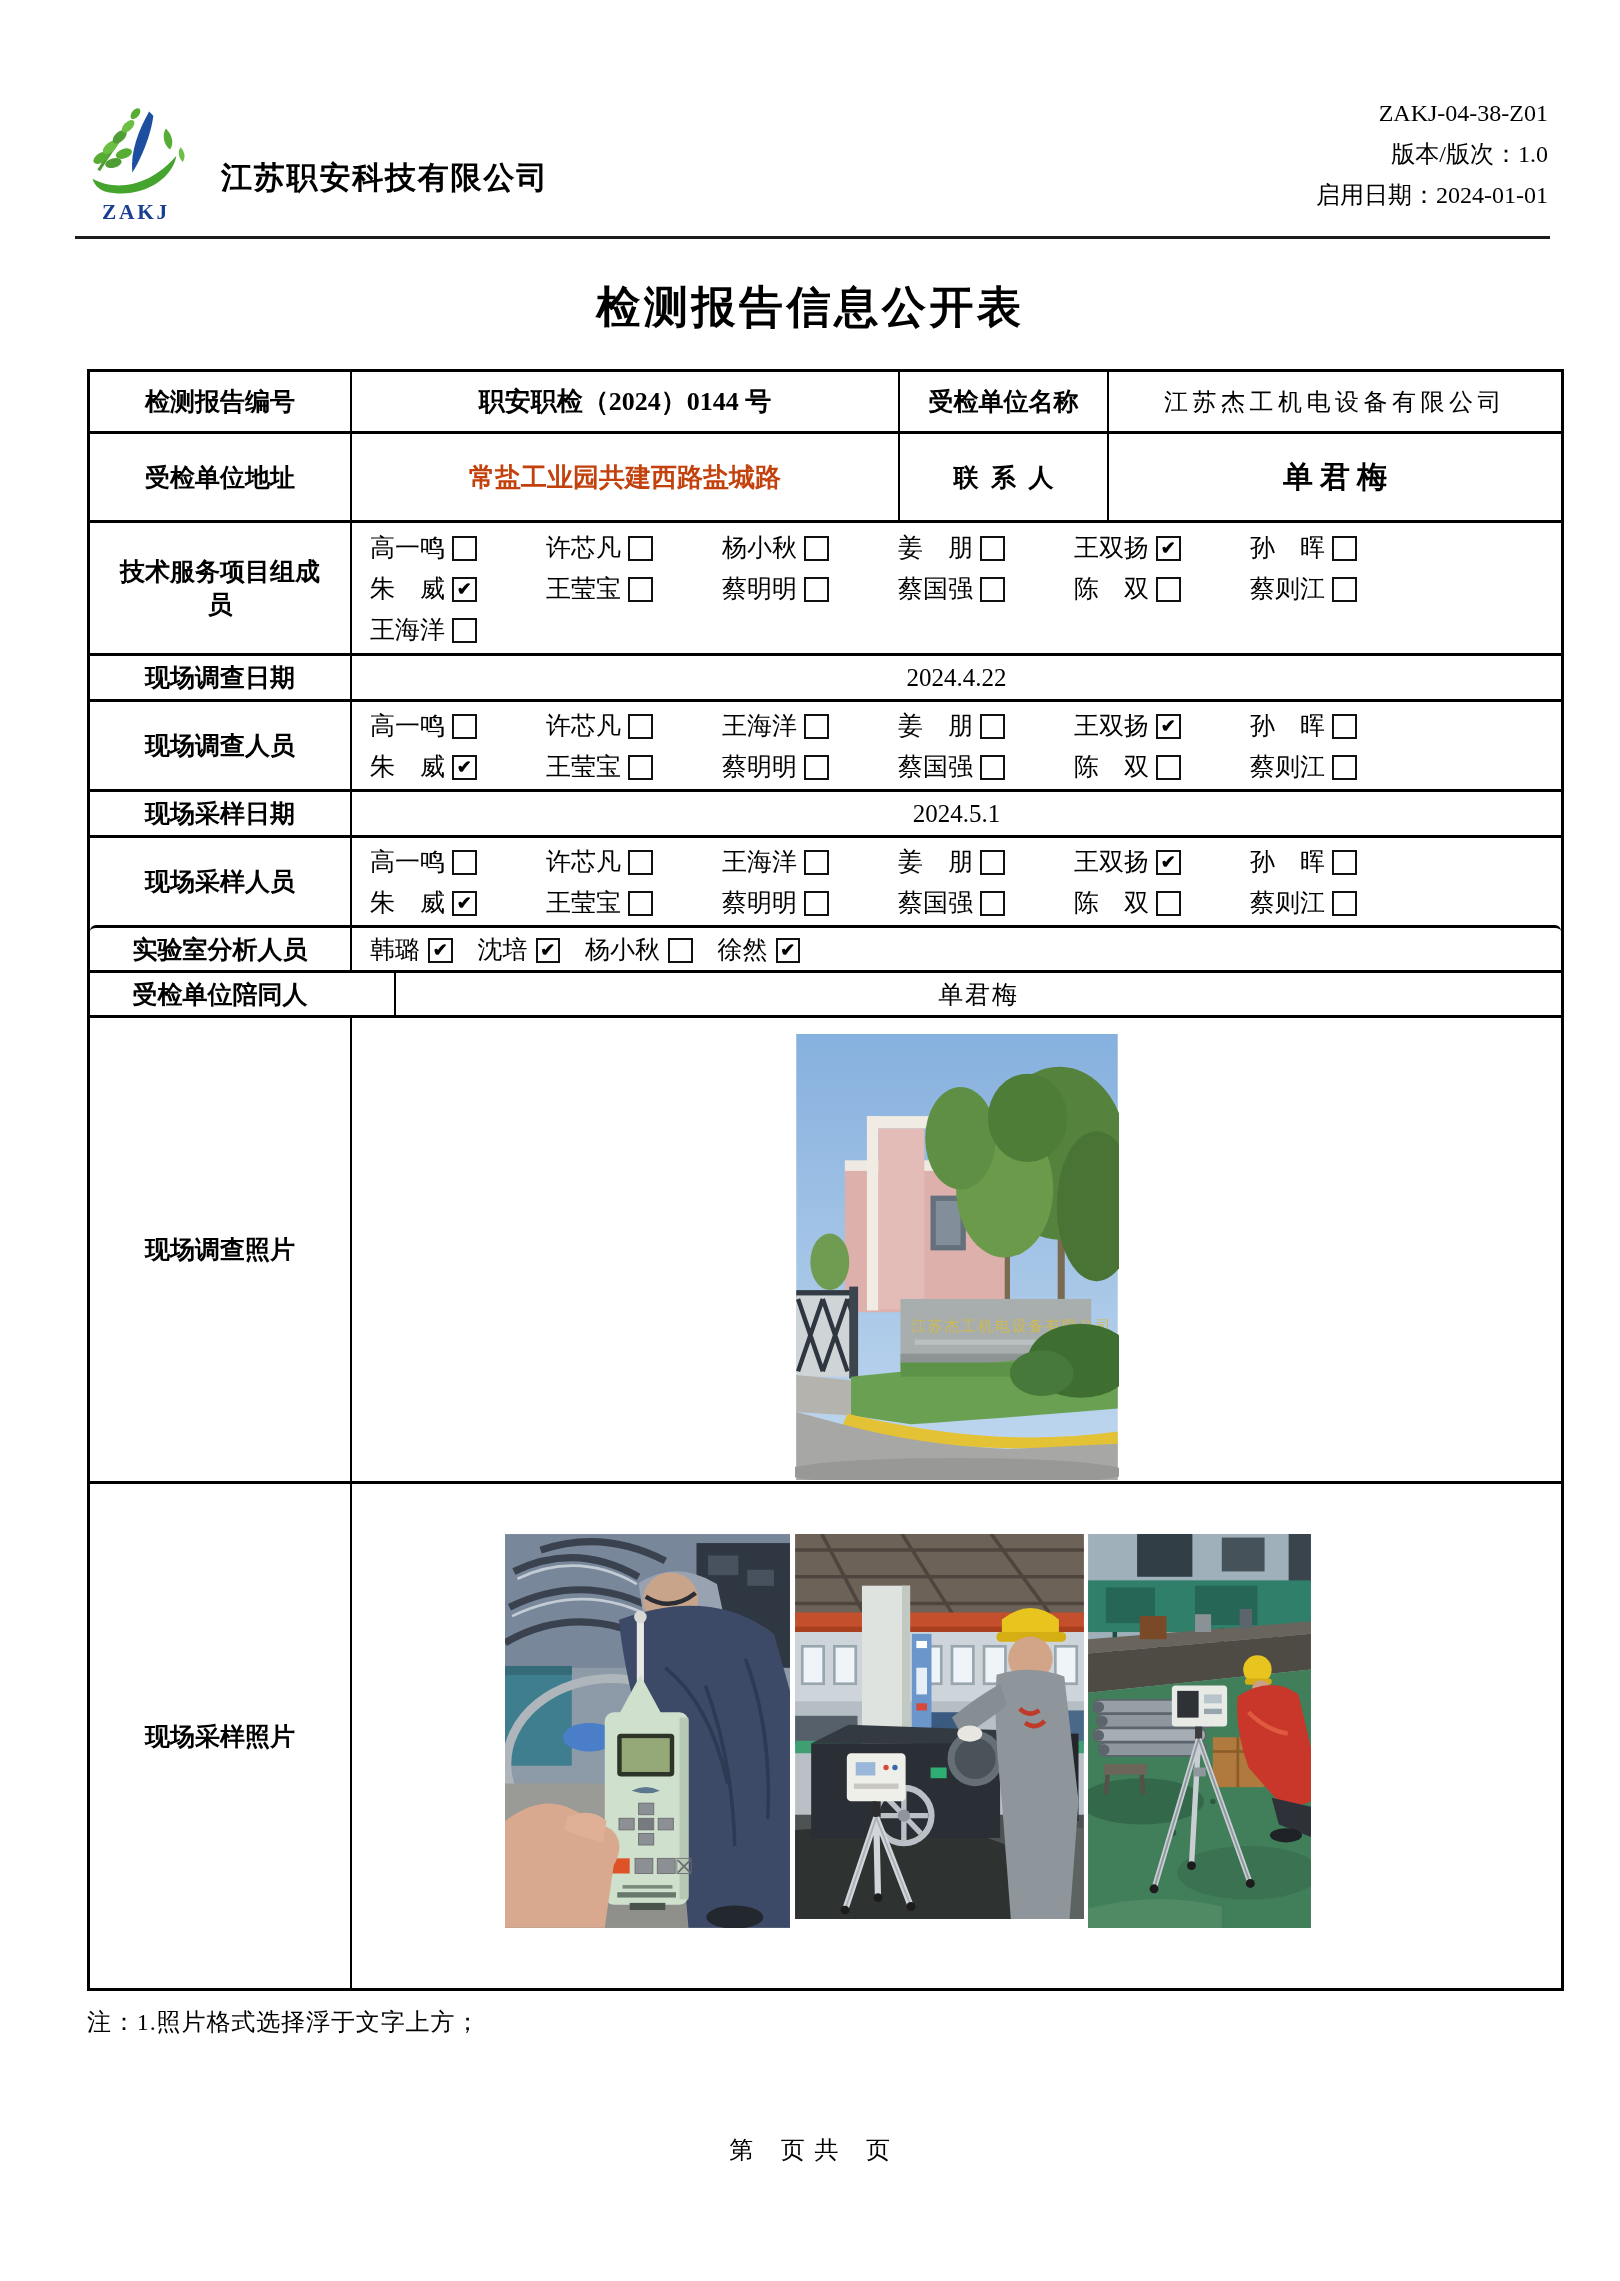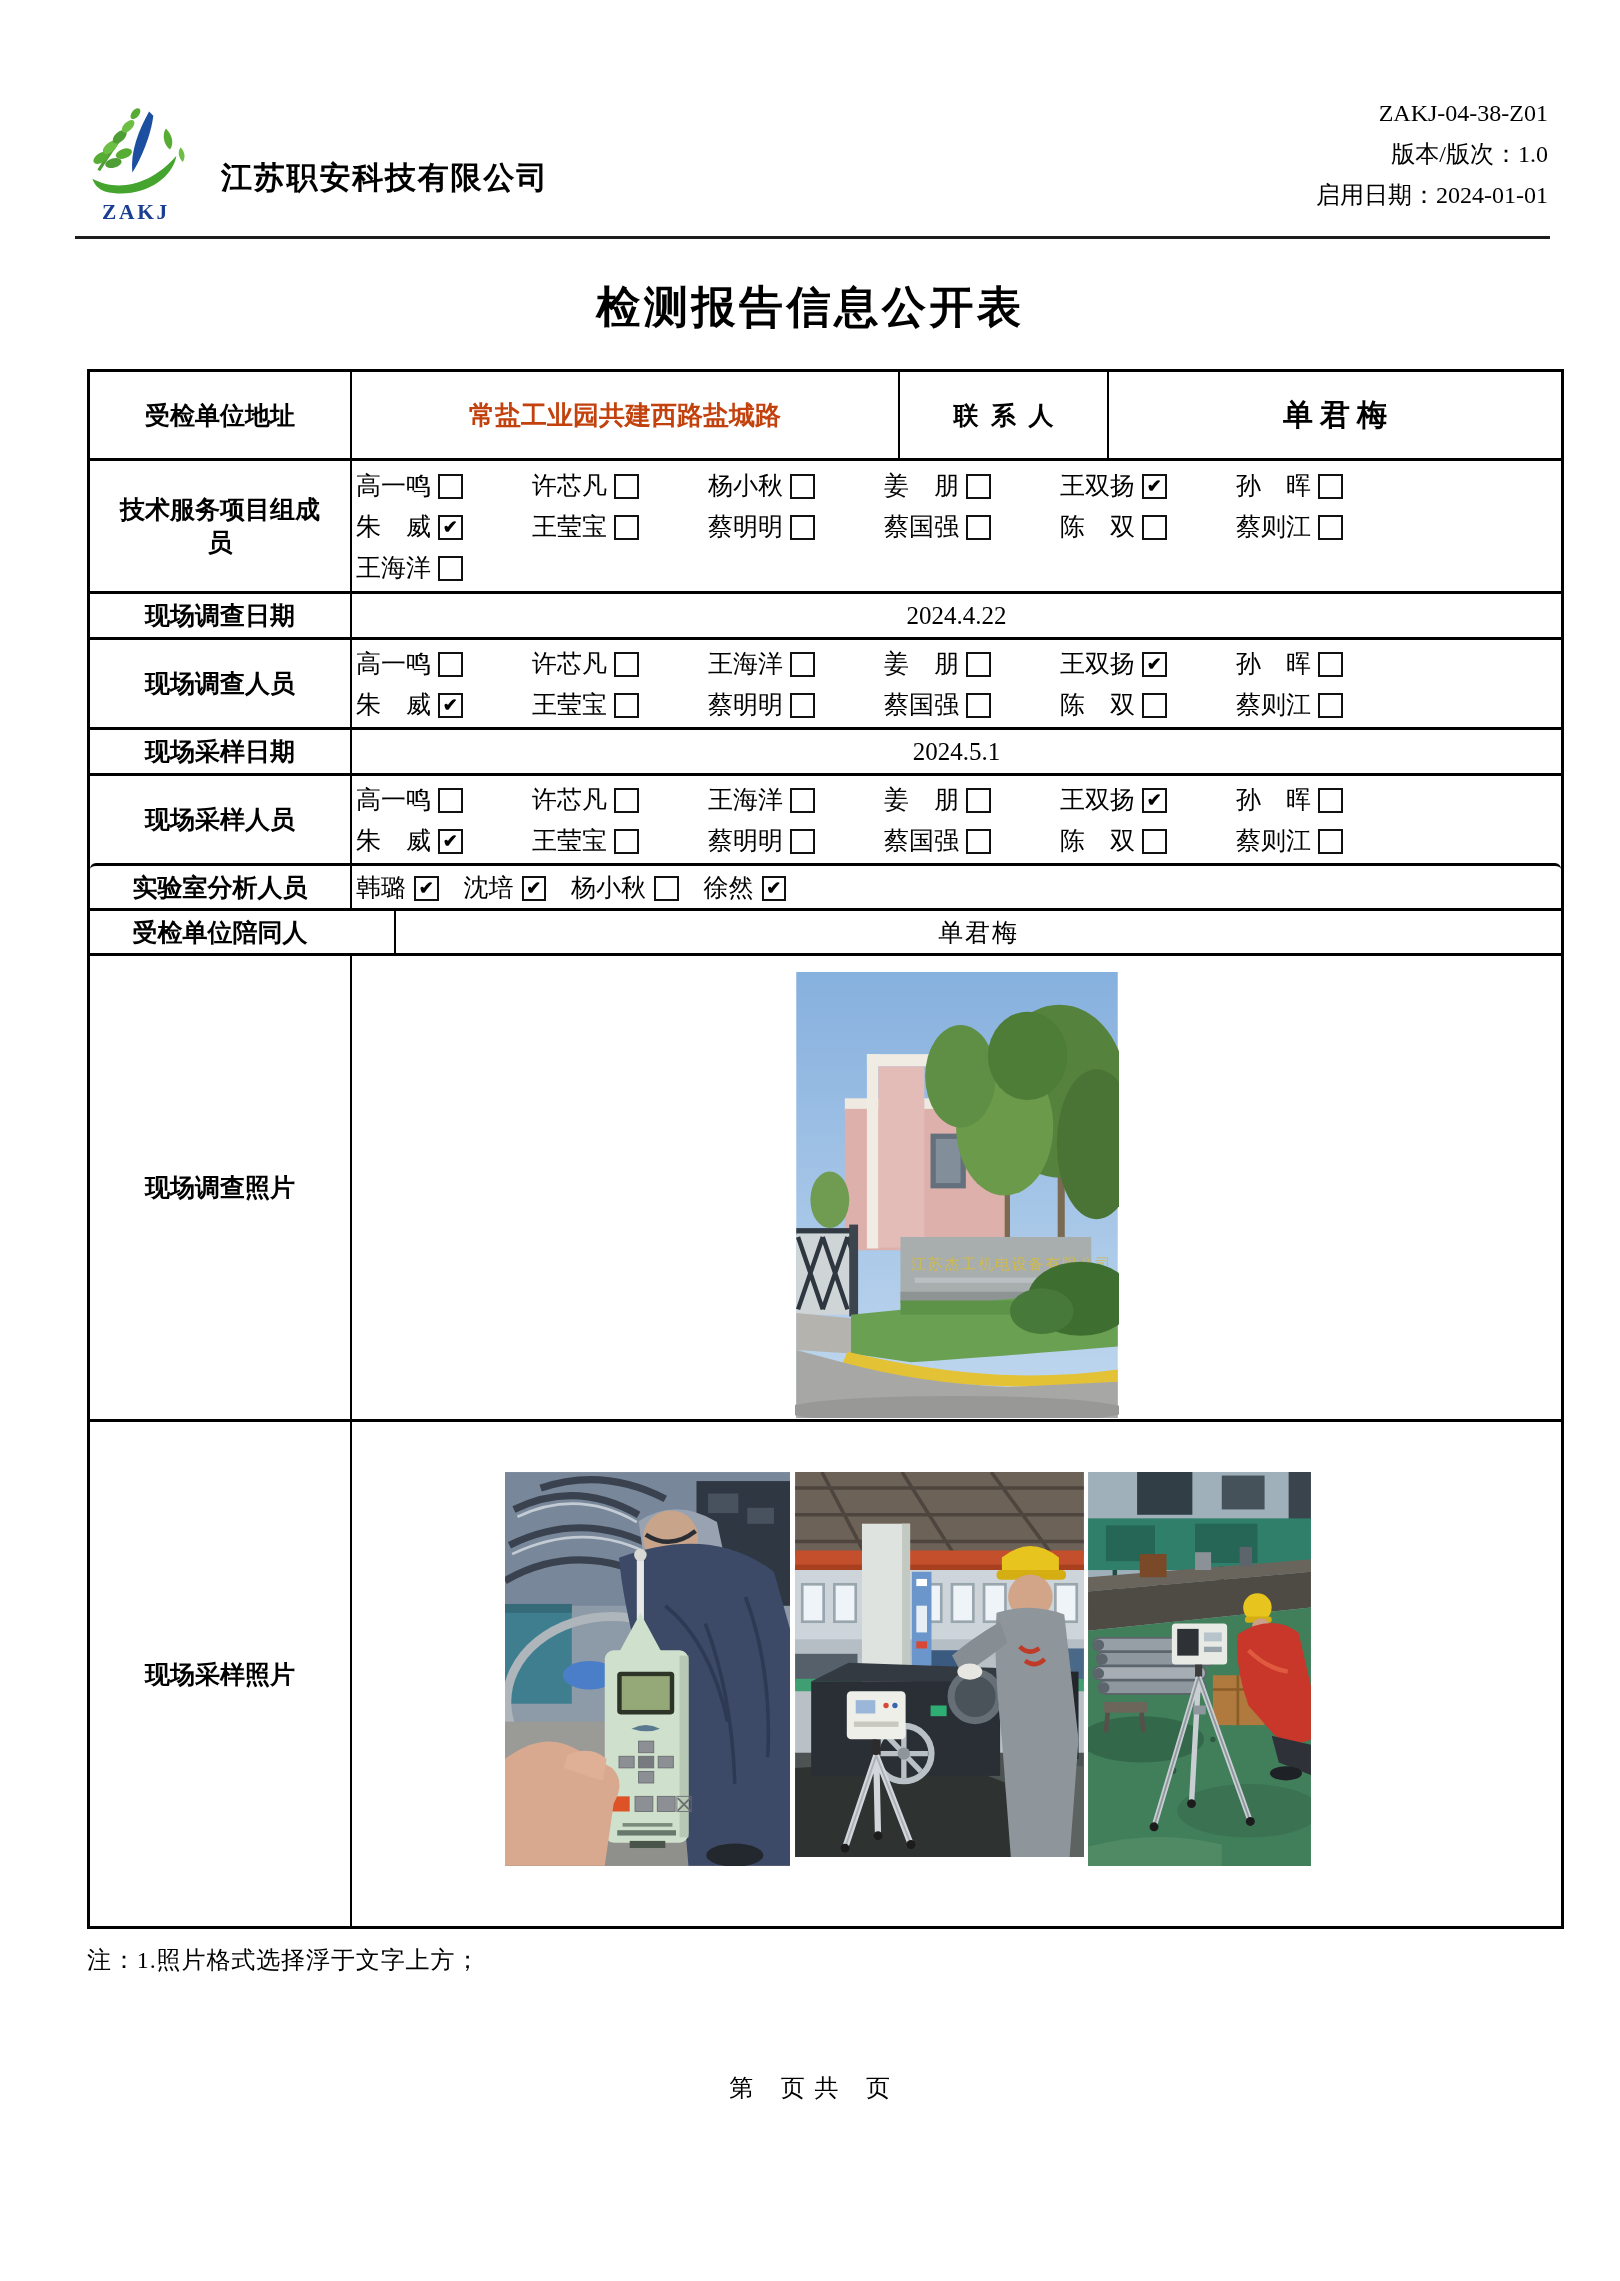--- a/index.html
+++ b/index.html
@@ -41,21 +41,21 @@
   .r10{ height:463px; } .r11{ height:504px; }
   .lbl{ font-size:25px; font-weight:bold; text-align:center; padding:0 23px; line-height:1.35;}
   .lbl-sp{ letter-spacing:12.5px; text-indent:12.5px; }
   .val-bold{ font-size:26px; font-weight:bold; }
   .val-org{ font-size:24px; letter-spacing:4.5px; }
   .val-addr{ font-size:26px; font-weight:600; font-family:"Liberation Sans", sans-serif; color:#c2410c;}
   .val-contact{ font-size:30px; font-weight:bold; letter-spacing:7.1px; text-indent:7.1px;}
   .val-date{ font-size:25px; }
   .val-escort{ font-size:25px; letter-spacing:1.8px; }
   .names-cell{ flex-direction:column; align-items:flex-start; justify-content:center;
-               padding-left:4px; }
+               padding-left:18px; }
   .name-line{ display:flex; align-items:center; height:41px; }
   .name-unit{ width:176px; display:flex; align-items:center; flex:none;}
   .person-name{ font-size:25px; width:82px; white-space:pre; flex:none;}
   .checkbox{ display:inline-flex; width:20.5px; height:20.5px; border:2.7px solid #111;
              align-items:center; justify-content:center; flex:none;
              font-size:18px; font-weight:bold; line-height:1; margin-top:1.8px;}
   .lab-line .name-unit{ width:auto; margin-right:25px; }
   .lab-line .person-name{ width:auto; margin-right:8px; }
   
   .photo-cell-survey{ align-items:flex-start; padding-top:16px; }
@@ -101,20 +101,26 @@
       <div>版本/版次：1.0</div>
       <div>启用日期：2024-01-01</div>
     </div>
   </div>
   <div class="header-rule"></div>
 
   <div class="doc-title">检测报告信息公开表</div>
 
   <div class="tbl">
 
+    <div class="row r1">
+      <div class="cell c1 lbl">检测报告编号</div>
+      <div class="cell c2 val-bold">职安职检（2024）0144 号</div>
+      <div class="cell c3 lbl">受检单位名称</div>
+      <div class="cell c4 val-org">江苏杰工机电设备有限公司</div>
+    </div>
 
     <div class="row r2">
       <div class="cell c1 lbl">受检单位地址</div>
       <div class="cell c2 val-addr">常盐工业园共建西路盐城路</div>
       <div class="cell c3 lbl lbl-sp">联系人</div>
       <div class="cell c4 val-contact">单君梅</div>
     </div>
 
     <div class="row r3">
       <div class="cell c1 lbl">技术服务项目组成员</div>

